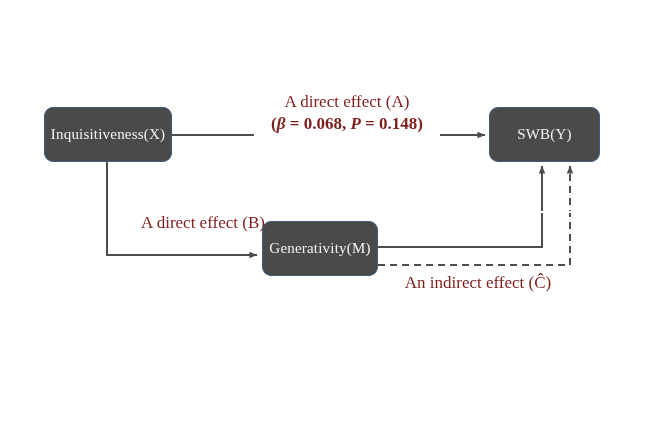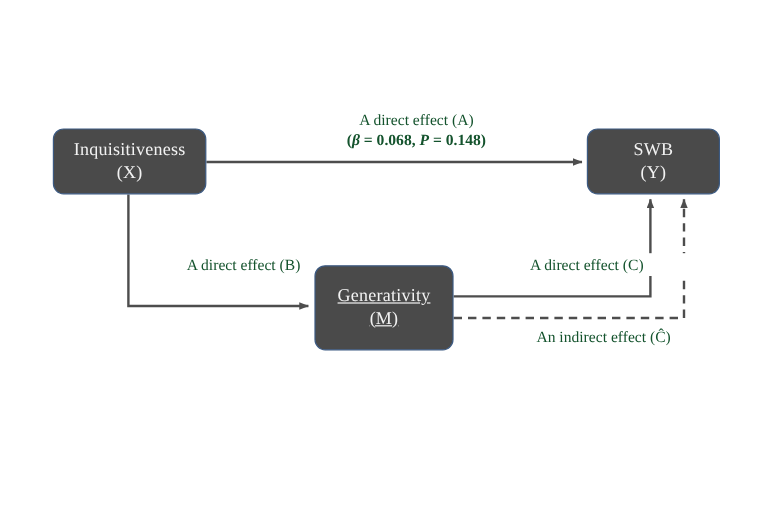--- a/index.html
+++ b/index.html
@@ -26,54 +26,54 @@
     height: 431px;
   }
   .node {
     position: absolute;
     background: #4a4a4a;
     border: 1.5px solid #3c5a82;
     border-radius: 9px;
     box-sizing: border-box;
     color: #f2f2f2;
     display: flex;
-    flex-direction: column;
+    flex-direction: row;
     align-items: center;
     justify-content: center;
     line-height: 1.22;
     font-size: 15px;
     letter-spacing: 0.2px;
     z-index: 3;
   }
   .node .n-line1 { display: block; }
   .node .n-line2 { display: block; }
 
   #node-x  { left: 44px;  top: 107px; width: 128px; height: 55px; }
   #node-y  { left: 489px; top: 107px; width: 111px; height: 55px; }
-  #node-m  { left: 262px; top: 221px; width: 116px; height: 71px; text-decoration: underline; }
+  #node-m  { left: 262px; top: 221px; width: 116px; height: 55px; }
 
   .edge-label {
     position: absolute;
     text-align: center;
-    color: #14532d;
-    font-size: 13px;
+    color: #7f1d1d;
+    font-size: 17px;
     line-height: 1.32;
     background: #ffffff;
     padding: 1px 3px;
     z-index: 2;
     white-space: nowrap;
   }
   .edge-label .l1 { display: block; }
   .edge-label .l2 { display: block; font-weight: bold; }
   .edge-label i   { font-style: italic; }
 
   #label-a  { left: 254px; top: 90px;  width: 180px; }
   #label-b  { left: 110px; top: 211px; width: 180px; }
   #label-c  { left: 400px; top: 211px; width: 172px; }
-  #label-ci { left: 405px; top: 271px; width: 190px; }
+  #label-ci { left: 380px; top: 271px; width: 190px; }
 </style>
 </head>
 <body>
 
 <div id="canvas">
 
   <svg class="edges" viewBox="0 0 652 431" xmlns="http://www.w3.org/2000/svg">
     <defs>
       <marker id="arrowhead" markerWidth="9" markerHeight="9" refX="7.6" refY="3.2" orient="auto" markerUnits="userSpaceOnUse">
         <path d="M0,0 L8,3.2 L0,6.4 z" fill="#4d4d4d"></path>
@@ -110,20 +110,19 @@
   <div class="edge-label" id="label-a">
     <span class="l1">A direct effect (A)</span>
     <span class="l2">(<i>β</i> = 0.068, <i>P</i> = 0.148)</span>
   </div>
 
   <div class="edge-label" id="label-b">
     <span class="l1">A direct effect (B)</span>
   </div>
 
   <div class="edge-label" id="label-c">
-    <span class="l1">A direct effect (C)</span>
   </div>
 
   <div class="edge-label" id="label-ci">
     <span class="l1">An indirect effect (Ĉ)</span>
   </div>
 
 </div>
 
 </body></html>

